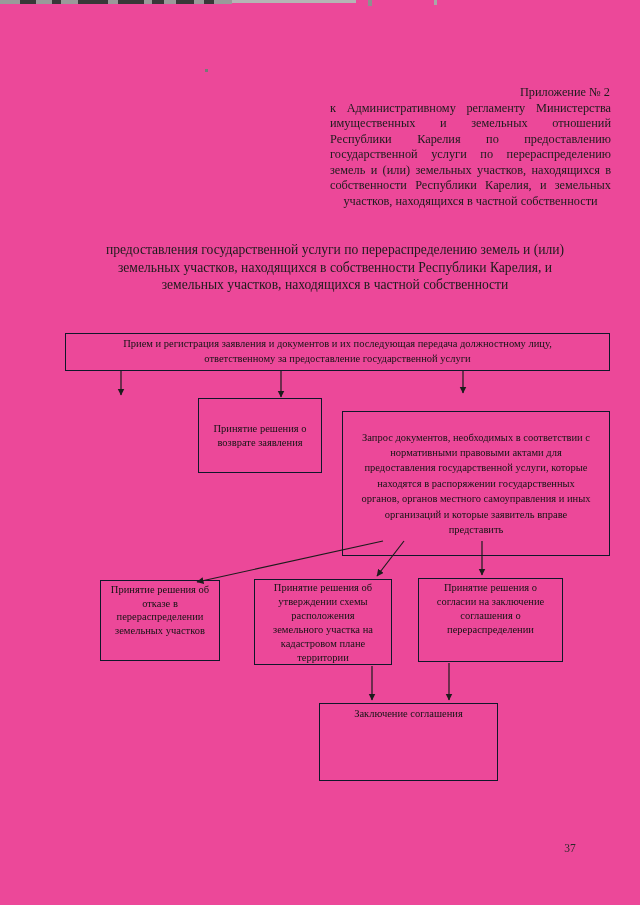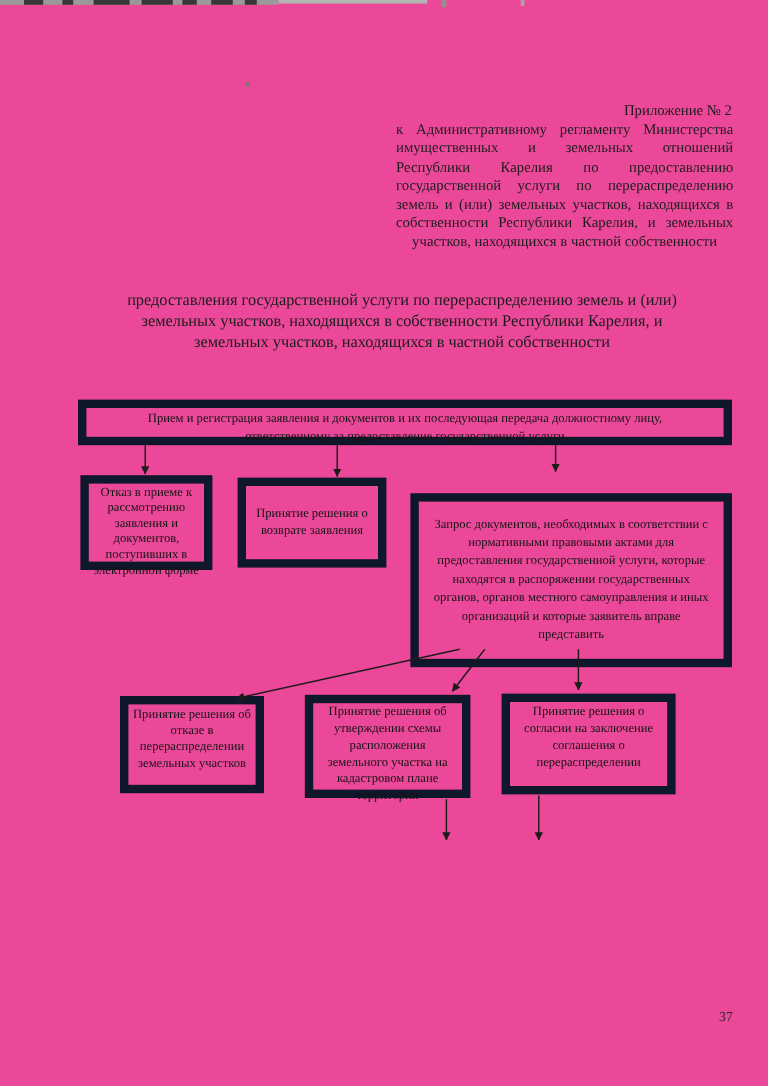--- a/index.html
+++ b/index.html
@@ -37,37 +37,37 @@
   }
 
   .titleblock{
     position:absolute;left:33px;top:241px;width:604px;
     text-align:center;font-size:13.6px;line-height:17.5px;
   }
   .titleblock .sub{white-space:pre-line;}
 
   .box{
     position:absolute;box-sizing:border-box;
-    border:7px solid #0f172a;
+    border:1px solid #0f172a;
     text-align:center;white-space:pre-line;
     font-size:10.5px;line-height:13.5px;color:#141414;
   }
   .b-reception{left:65px;top:333px;width:545px;height:38px;line-height:14.5px;padding-top:3px;}
   .b-refusal{left:67px;top:396px;width:110px;height:79px;line-height:13px;padding-top:1px;}
   .b-return{left:198px;top:398px;width:124px;height:75px;display:flex;align-items:center;justify-content:center;}
   .b-request{left:342px;top:411px;width:268px;height:145px;line-height:15.4px;display:flex;align-items:center;justify-content:center;padding:0 6px;}
   .b-refuse2{left:100px;top:580px;width:120px;height:81px;padding-top:2px;}
   .b-scheme{left:254px;top:579px;width:138px;height:86px;line-height:14px;padding-top:1px;}
   .b-consent{left:418px;top:578px;width:145px;height:84px;line-height:14px;padding-top:2px;}
   .b-agreement{left:319px;top:703px;width:179px;height:78px;line-height:13px;padding-top:3px;}
 
   .arrows{position:absolute;left:0;top:0;width:640px;height:905px;}
 
   .pagenum{
-    position:absolute;left:593px;top:842px;width:24px;
+    position:absolute;left:558px;top:842px;width:24px;
     font-size:11.5px;text-align:center;color:#2a2a2a;
   }
 </style>
 </head>
 <body>
 
 <div class="page">
 
   <div>
     <div class="art base1"></div>
@@ -94,26 +94,20 @@
   <div class="header-last">участков, находящихся в частной собственности</div>
 
   <div class="titleblock">
     <div class="sub">предоставления государственной услуги  по перераспределению земель и (или)
 земельных участков, находящихся в собственности Республики Карелия, и
 земельных участков, находящихся в частной собственности</div>
   </div>
 
   <div class="box b-reception">Прием и регистрация заявления и документов и их последующая передача должностному лицу,
 ответственному за предоставление государственной услуги</div>
-  <div class="box b-refusal">Отказ в приеме к
-рассмотрению
-заявления и
-документов,
-поступивших в
-электронной форме</div>
   <div class="box b-return">Принятие решения о
 возврате заявления</div>
   <div class="box b-request">Запрос документов, необходимых в соответствии с
 нормативными правовыми актами для
 предоставления государственной услуги, которые
 находятся в распоряжении государственных
 органов, органов местного самоуправления и иных
 организаций и которые заявитель вправе
 представить</div>
   <div class="box b-refuse2">Принятие решения об
@@ -123,20 +117,21 @@
   <div class="box b-scheme">Принятие решения об
 утверждении схемы
 расположения
 земельного участка на
 кадастровом плане
 территории</div>
   <div class="box b-consent">Принятие решения о
 согласии на заключение
 соглашения о
 перераспределении</div>
+  <div class="box b-agreement">Заключение соглашения</div>
 
   <svg class="arrows" viewBox="0 0 640 905">
     <defs>
       <marker id="ah" markerWidth="8" markerHeight="8" refX="6.5" refY="3.5" orient="auto" markerUnits="userSpaceOnUse">
         <path d="M0,0 L7,3.5 L0,7 Z" fill="#1c1c1c"></path>
       </marker>
     </defs>
     <line x1="121" y1="371" x2="121" y2="395" stroke="#1c1c1c" stroke-width="1.2" marker-end="url(#ah)"></line>
     <line x1="281" y1="371" x2="281" y2="397" stroke="#1c1c1c" stroke-width="1.2" marker-end="url(#ah)"></line>
     <line x1="463" y1="371" x2="463" y2="393" stroke="#1c1c1c" stroke-width="1.2" marker-end="url(#ah)"></line>

